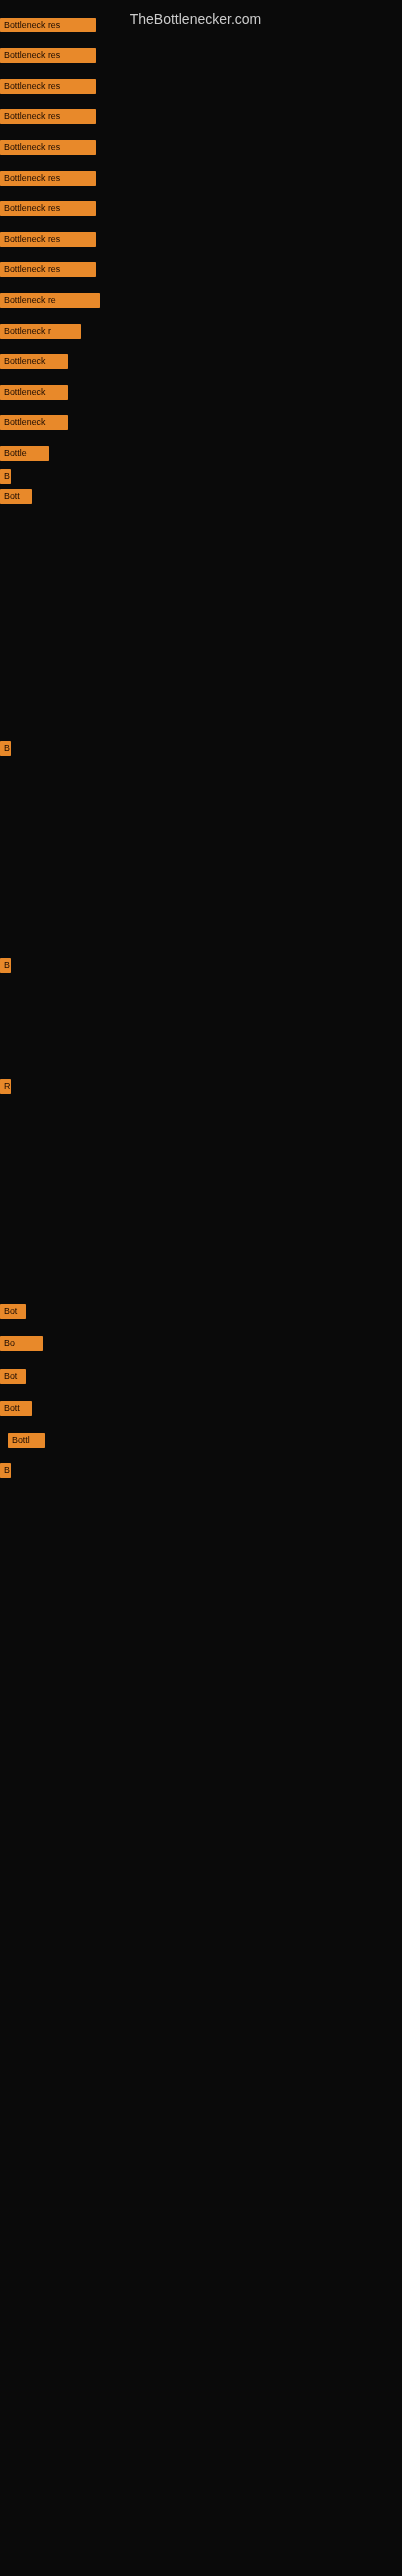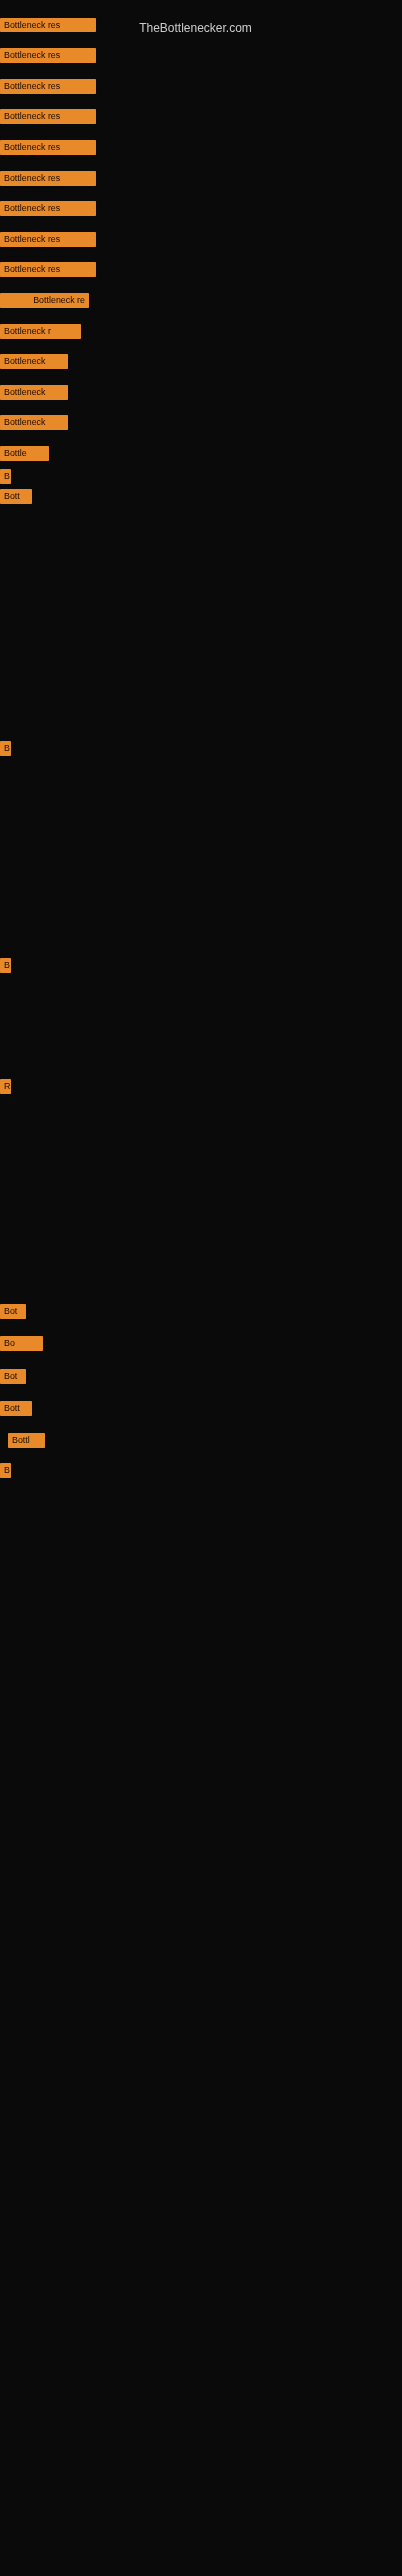--- a/index.html
+++ b/index.html
@@ -11,22 +11,22 @@
       background-color: #0a0a0a;
       font-family: Arial, sans-serif;
       width: 403px;
       min-height: 2576px;
       position: relative;
       overflow-x: hidden;
     }
     .site-title {
       text-align: center;
       color: #cccccc;
-      font-size: 12px;
-      padding: 21px 0;
+      font-size: 14px;
+      padding: 11px 0;
       position: absolute;
       top: 0;
       left: 0;
       right: 12px;
     }
     .bottleneck-label {
       position: absolute;
       background-color: #e8892a;
       color: #1a0a00;
       font-size: 8.9px;
@@ -45,21 +45,21 @@
 <div id="labels-container">
     <div class="bottleneck-label" style="top: 17.7px; left: 0px; width: 96px;">Bottleneck res</div>
     <div class="bottleneck-label" style="top: 48px; left: 0px; width: 96px;">Bottleneck res</div>
     <div class="bottleneck-label" style="top: 79px; left: 0px; width: 96px;">Bottleneck res</div>
     <div class="bottleneck-label" style="top: 109px; left: 0px; width: 96px;">Bottleneck res</div>
     <div class="bottleneck-label" style="top: 140px; left: 0px; width: 96px;">Bottleneck res</div>
     <div class="bottleneck-label" style="top: 171px; left: 0px; width: 96px;">Bottleneck res</div>
     <div class="bottleneck-label" style="top: 201px; left: 0px; width: 96px;">Bottleneck res</div>
     <div class="bottleneck-label" style="top: 232px; left: 0px; width: 96px;">Bottleneck res</div>
     <div class="bottleneck-label" style="top: 262px; left: 0px; width: 96px;">Bottleneck res</div>
-    <div class="bottleneck-label" style="top: 293px; left: 0px; width: 89px; text-align: right;">Bottleneck re</div>
+    <div class="bottleneck-label" style="top: 293px; left: 0px; width: 100px;">Bottleneck re</div>
     <div class="bottleneck-label" style="top: 324px; left: 0px; width: 81px;">Bottleneck r</div>
     <div class="bottleneck-label" style="top: 354px; left: 0px; width: 68px;">Bottleneck</div>
     <div class="bottleneck-label" style="top: 385px; left: 0px; width: 68px;">Bottleneck</div>
     <div class="bottleneck-label" style="top: 415px; left: 0px; width: 68px;">Bottleneck</div>
     <div class="bottleneck-label" style="top: 446px; left: 0px; width: 49px;">Bottle</div>
     <div class="bottleneck-label" style="top: 469px; left: 0px; width: 11.3px;">B</div>
     <div class="bottleneck-label" style="top: 489px; left: 0px; width: 32px;">Bott</div>
     <div class="bottleneck-label" style="top: 741px; left: 0px; width: 11.3px;">B</div>
     <div class="bottleneck-label" style="top: 958px; left: 0px; width: 11.3px;">B</div>
     <div class="bottleneck-label" style="top: 1079px; left: 0px; width: 11.3px;">R</div>

